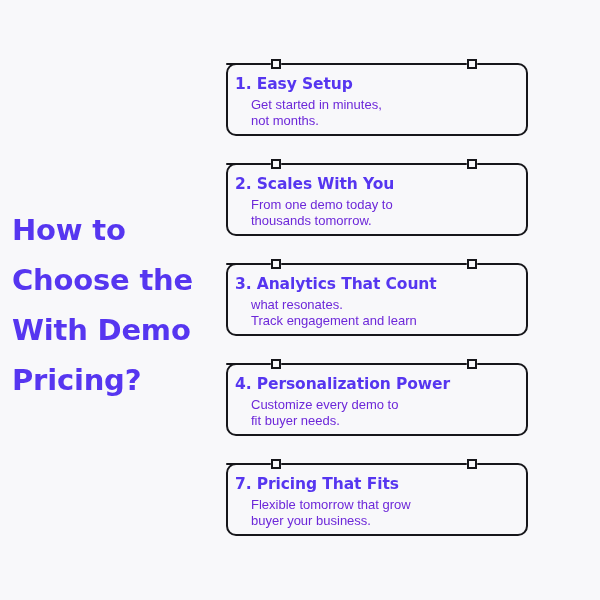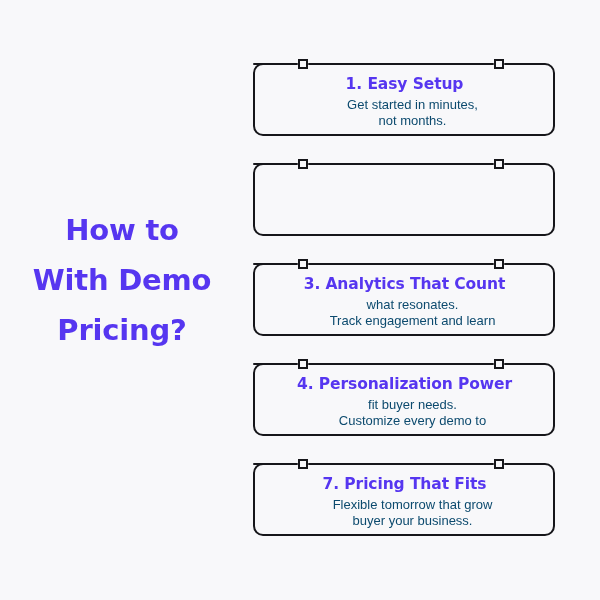--- a/index.html
+++ b/index.html
@@ -19,40 +19,39 @@
     height: 600px;
     background: #f8f8fa;
   }
 
   
   #title-block {
     position: absolute;
     left: 12px;
     top: 205px;
     width: 220px;
-    text-align: center;
+    text-align: left;
   }
   #title-block .title-line {
     display: block;
     color: #5636f0;
     font-family: "DejaVu Sans", sans-serif;
     font-size: 29px;
     font-weight: bold;
     line-height: 50px;
     letter-spacing: -0.2px;
     white-space: nowrap;
   }
 
   
   #cards {
     position: absolute;
-    left: 247px;
+    left: 220px;
     top: 55px;
     width: 312px;
-    text-align: center;
   }
   .card {
     position: relative;
     width: 312px;
     height: 88px;
     margin-bottom: 12px;
   }
   .card:last-child { margin-bottom: 0; }
 
   .card-outline {
@@ -88,34 +87,35 @@
     font-size: 15.5px;
     font-weight: bold;
     line-height: 19px;
     letter-spacing: -0.1px;
     white-space: nowrap;
   }
   .card-body {
     display: block;
     margin-top: 3px;
     margin-left: 16px;
-    color: #0c4a6e;
+    color: #6d28d9;
     font-family: "Liberation Sans", sans-serif;
     font-size: 13px;
     line-height: 15.5px;
   }
   .card-body-line { display: block; white-space: nowrap; }
 </style>
 </head>
 <body>
 
 <div id="infographic">
 
   <div id="title-block">
     <span class="title-line">How to</span>
+    <span class="title-line">Choose the</span>
     <span class="title-line">With Demo</span>
     <span class="title-line">Pricing?</span>
   </div>
 
   <div id="cards">
 
     <div class="card">
       <svg class="card-outline" viewBox="0 0 312 88" width="312" height="88">
         <path d="M 7 9 L 50 9 M 62 9 L 246 9 M 258 9 L 298 9 C 303 9 307 13 307 18 L 307 71 C 307 76 303 80 298 80 L 16 80 C 11 80 7 76 7 71 L 7 18 C 7 13 11 9 16 9"></path>
         <rect class="notch" x="52" y="5" width="8" height="8"></rect>
@@ -129,20 +129,27 @@
         </span>
       </div>
     </div>
 
     <div class="card">
       <svg class="card-outline" viewBox="0 0 312 88" width="312" height="88">
         <path d="M 7 9 L 50 9 M 62 9 L 246 9 M 258 9 L 298 9 C 303 9 307 13 307 18 L 307 71 C 307 76 303 80 298 80 L 16 80 C 11 80 7 76 7 71 L 7 18 C 7 13 11 9 16 9"></path>
         <rect class="notch" x="52" y="5" width="8" height="8"></rect>
         <rect class="notch" x="248" y="5" width="8" height="8"></rect>
       </svg>
+      <div class="card-text">
+        <span class="card-heading">2. Scales With You</span>
+        <span class="card-body">
+          <span class="card-body-line">From one demo today to</span>
+          <span class="card-body-line">thousands tomorrow.</span>
+        </span>
+      </div>
     </div>
 
     <div class="card">
       <svg class="card-outline" viewBox="0 0 312 88" width="312" height="88">
         <path d="M 7 9 L 50 9 M 62 9 L 246 9 M 258 9 L 298 9 C 303 9 307 13 307 18 L 307 71 C 307 76 303 80 298 80 L 16 80 C 11 80 7 76 7 71 L 7 18 C 7 13 11 9 16 9"></path>
         <rect class="notch" x="52" y="5" width="8" height="8"></rect>
         <rect class="notch" x="248" y="5" width="8" height="8"></rect>
       </svg>
       <div class="card-text">
         <span class="card-heading">3. Analytics That Count</span>
@@ -155,22 +162,22 @@
 
     <div class="card">
       <svg class="card-outline" viewBox="0 0 312 88" width="312" height="88">
         <path d="M 7 9 L 50 9 M 62 9 L 246 9 M 258 9 L 298 9 C 303 9 307 13 307 18 L 307 71 C 307 76 303 80 298 80 L 16 80 C 11 80 7 76 7 71 L 7 18 C 7 13 11 9 16 9"></path>
         <rect class="notch" x="52" y="5" width="8" height="8"></rect>
         <rect class="notch" x="248" y="5" width="8" height="8"></rect>
       </svg>
       <div class="card-text">
         <span class="card-heading">4. Personalization Power</span>
         <span class="card-body">
+          <span class="card-body-line">Customize every demo to</span>
           <span class="card-body-line">fit buyer needs.</span>
-          <span class="card-body-line">Customize every demo to</span>
         </span>
       </div>
     </div>
 
     <div class="card">
       <svg class="card-outline" viewBox="0 0 312 88" width="312" height="88">
         <path d="M 7 9 L 50 9 M 62 9 L 246 9 M 258 9 L 298 9 C 303 9 307 13 307 18 L 307 71 C 307 76 303 80 298 80 L 16 80 C 11 80 7 76 7 71 L 7 18 C 7 13 11 9 16 9"></path>
         <rect class="notch" x="52" y="5" width="8" height="8"></rect>
         <rect class="notch" x="248" y="5" width="8" height="8"></rect>
       </svg>

